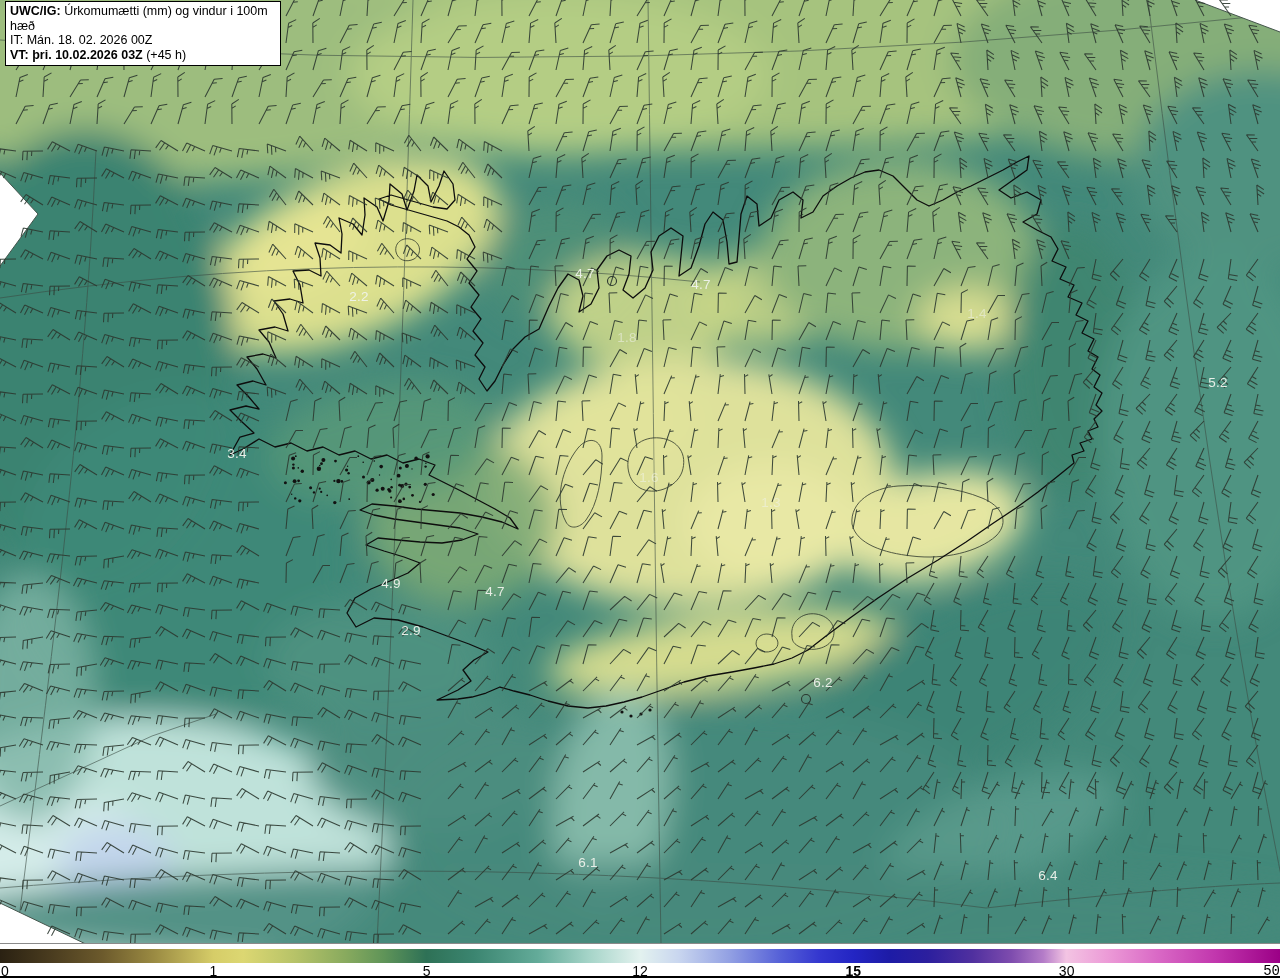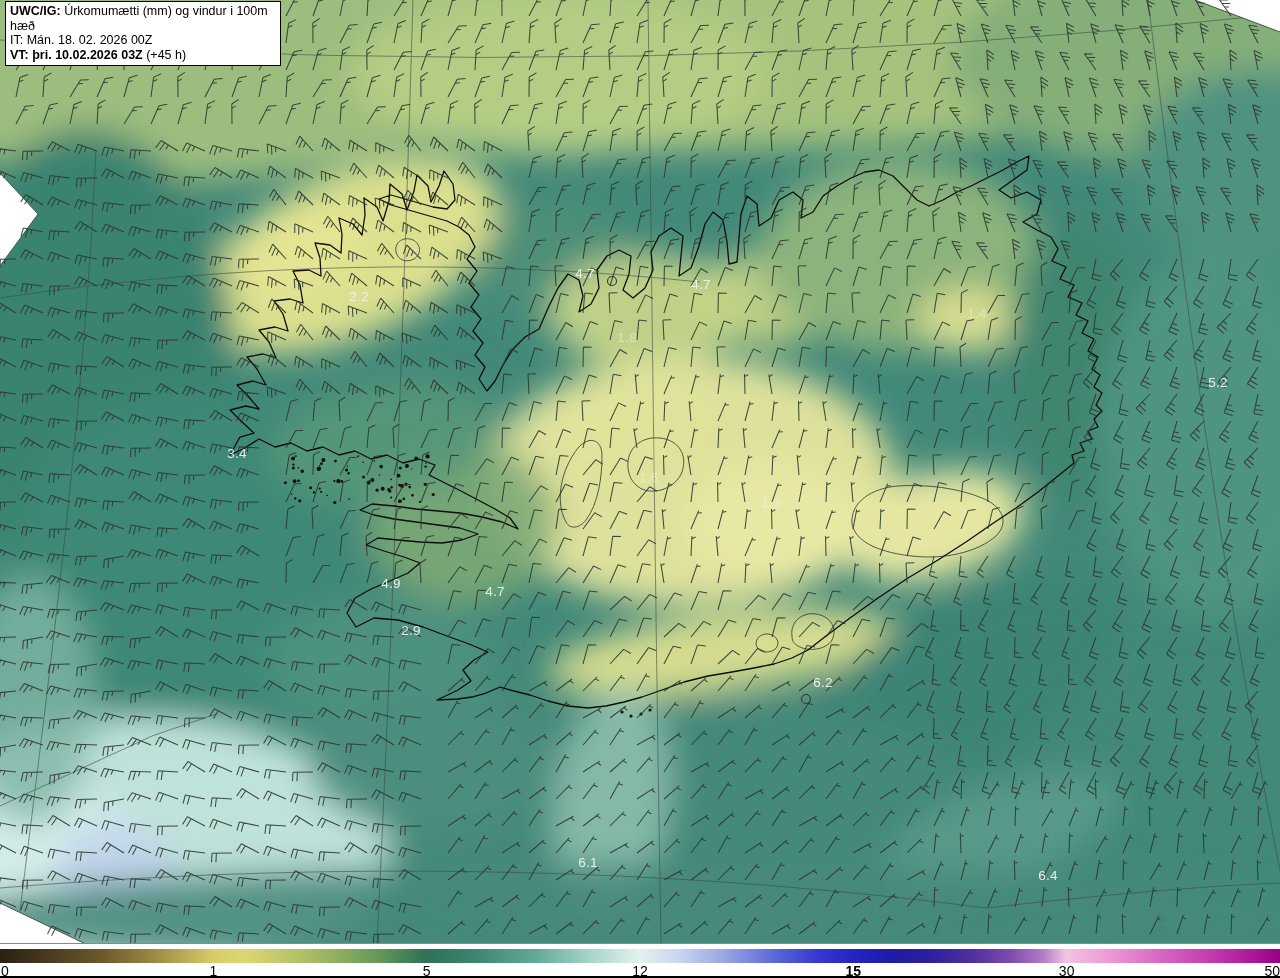--- a/index.html
+++ b/index.html
@@ -204,18 +204,18 @@
 
   <div class="colorbar">
     <div class="cb-bar" id="cb-bar" style="background: linear-gradient(to right, rgb(42, 33, 18) 0%, rgb(74, 60, 31) 4%, rgb(108, 90, 44) 8%, rgb(154, 138, 66) 12%, rgb(214, 205, 104) 16.7%, rgb(220, 215, 114) 19%, rgb(183, 195, 104) 23%, rgb(136, 170, 94) 27%, rgb(95, 148, 88) 30%, rgb(46, 113, 86) 33.3%, rgb(59, 133, 112) 37%, rgb(99, 171, 153) 42%, rgb(165, 212, 200) 46%, rgb(227, 242, 239) 50%, rgb(201, 214, 239) 53%, rgb(146, 160, 227) 57%, rgb(85, 96, 215) 61%, rgb(52, 55, 207) 64%, rgb(35, 37, 195) 66.7%, rgb(29, 27, 166) 69.5%, rgb(44, 31, 158) 72.5%, rgb(80, 48, 159) 76%, rgb(126, 76, 174) 79%, rgb(180, 124, 200) 81.5%, rgb(243, 196, 227) 83.3%, rgb(236, 155, 215) 86.5%, rgb(217, 104, 197) 90.5%, rgb(193, 54, 173) 95%, rgb(155, 0, 134) 100%);"></div>
     <div class="cb-ticks" id="cb-ticks">
         <span class="cb-tick" style="left: 0%; transform: translateX(1px);">0</span>
         <span class="cb-tick" style="left: 16.6667%; transform: translateX(-50%);">1</span>
         <span class="cb-tick" style="left: 33.3333%; transform: translateX(-50%);">5</span>
         <span class="cb-tick" style="left: 50%; transform: translateX(-50%);">12</span>
         <span class="cb-tick" style="left: 66.6667%; transform: translateX(-50%); font-weight: bold;">15</span>
         <span class="cb-tick" style="left: 83.3333%; transform: translateX(-50%);">30</span>
-        <span class="cb-tick" style="left: 100%; transform: translateX(-100%);">50</span>
+        <span class="cb-tick" style="left: 100%; transform: translateX(-100%); font-family: Liberation Mono, monospace;">50</span>
       </div>
     <div class="cb-bottom"></div>
   </div>
 
 </div>
 
 </body></html>

